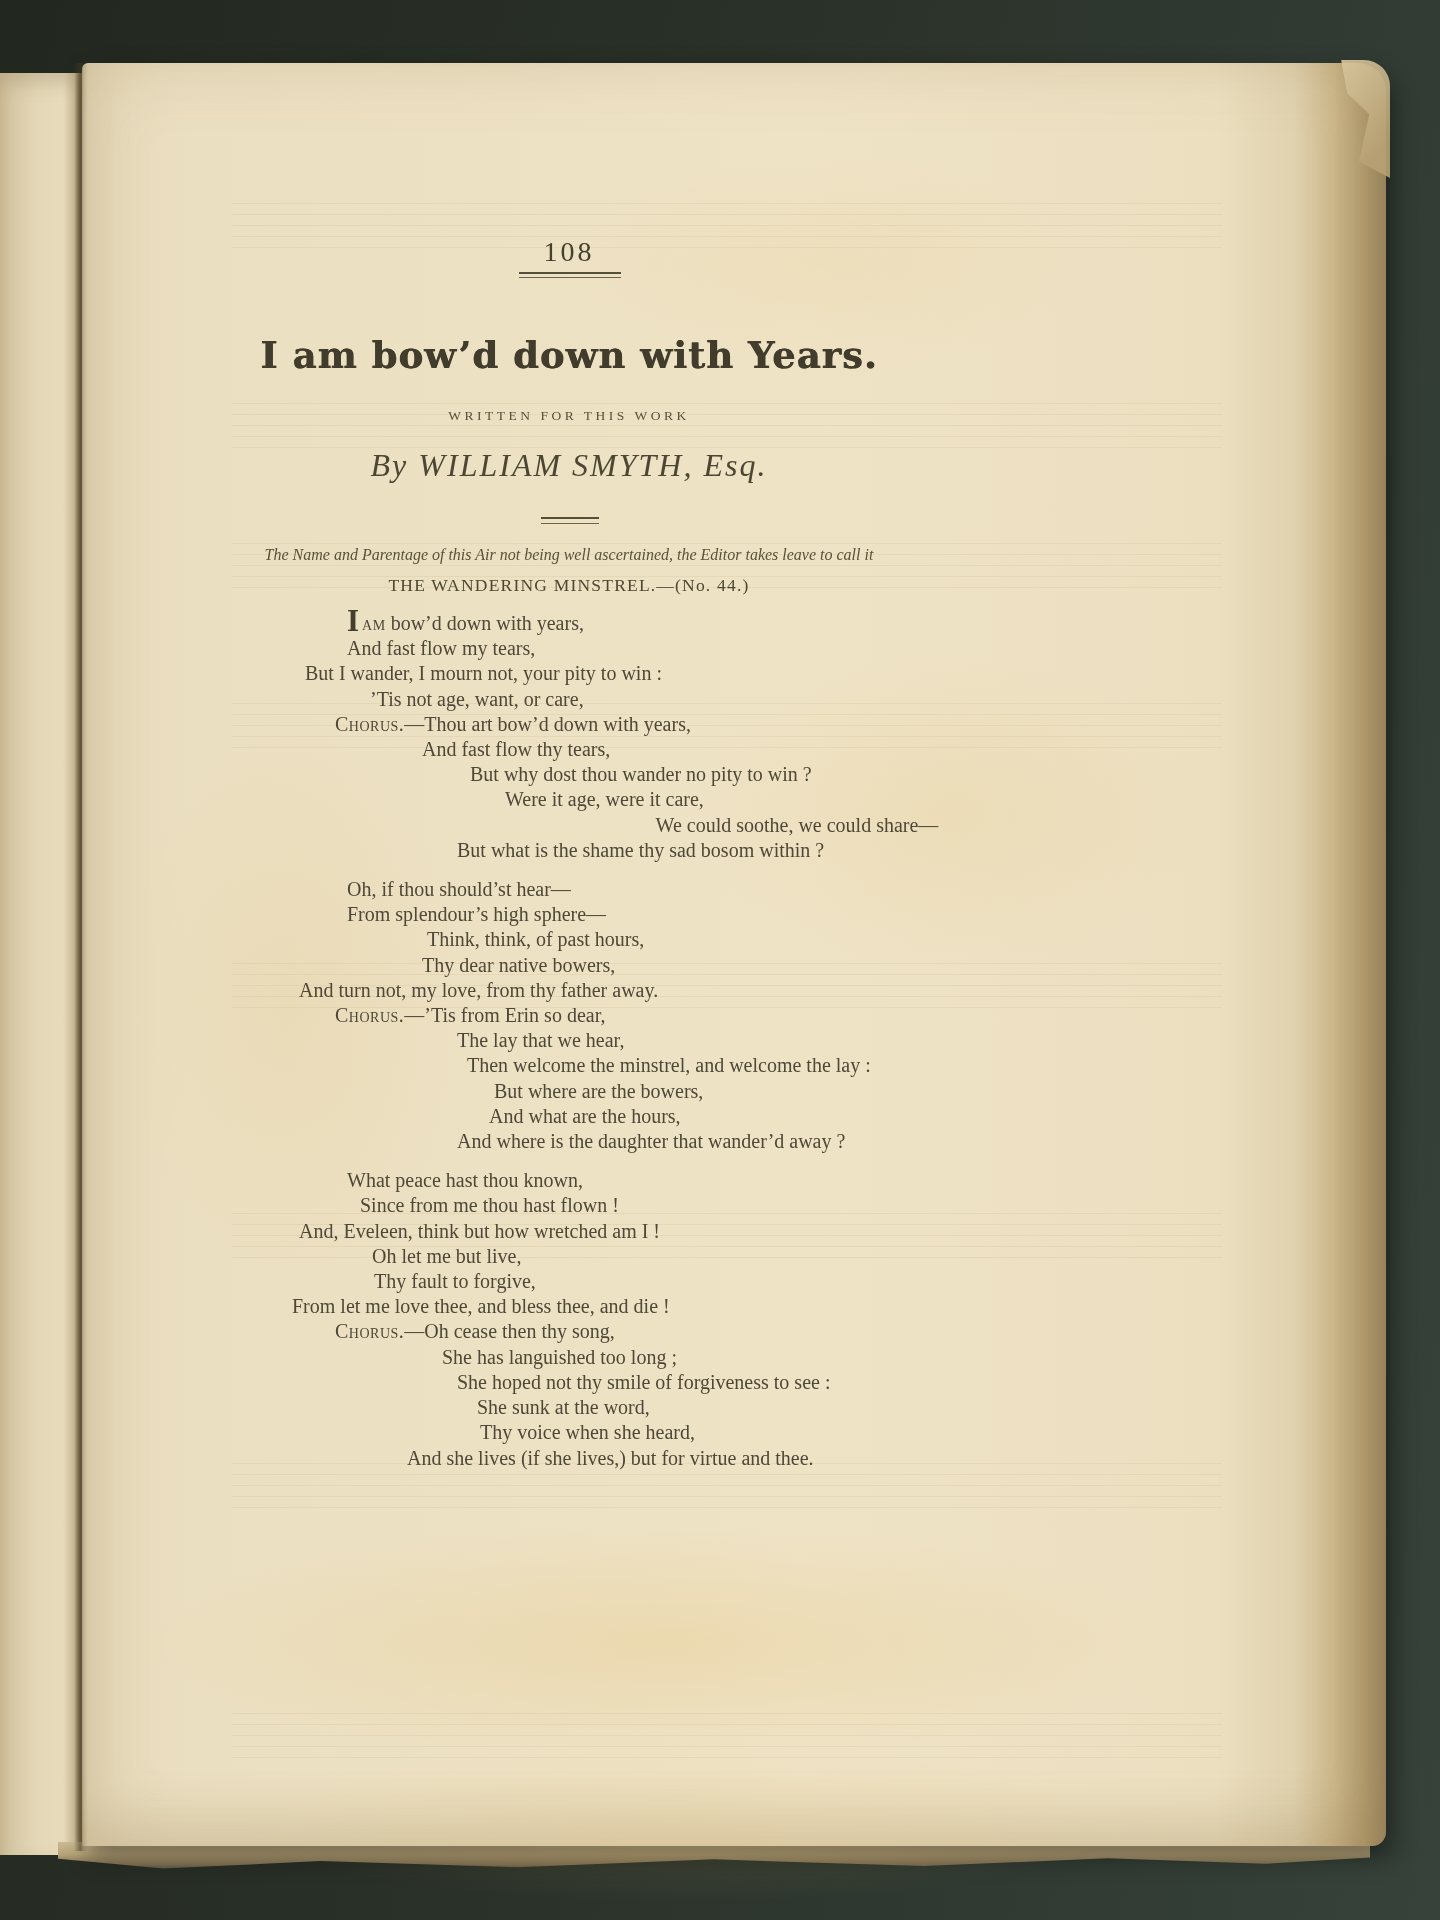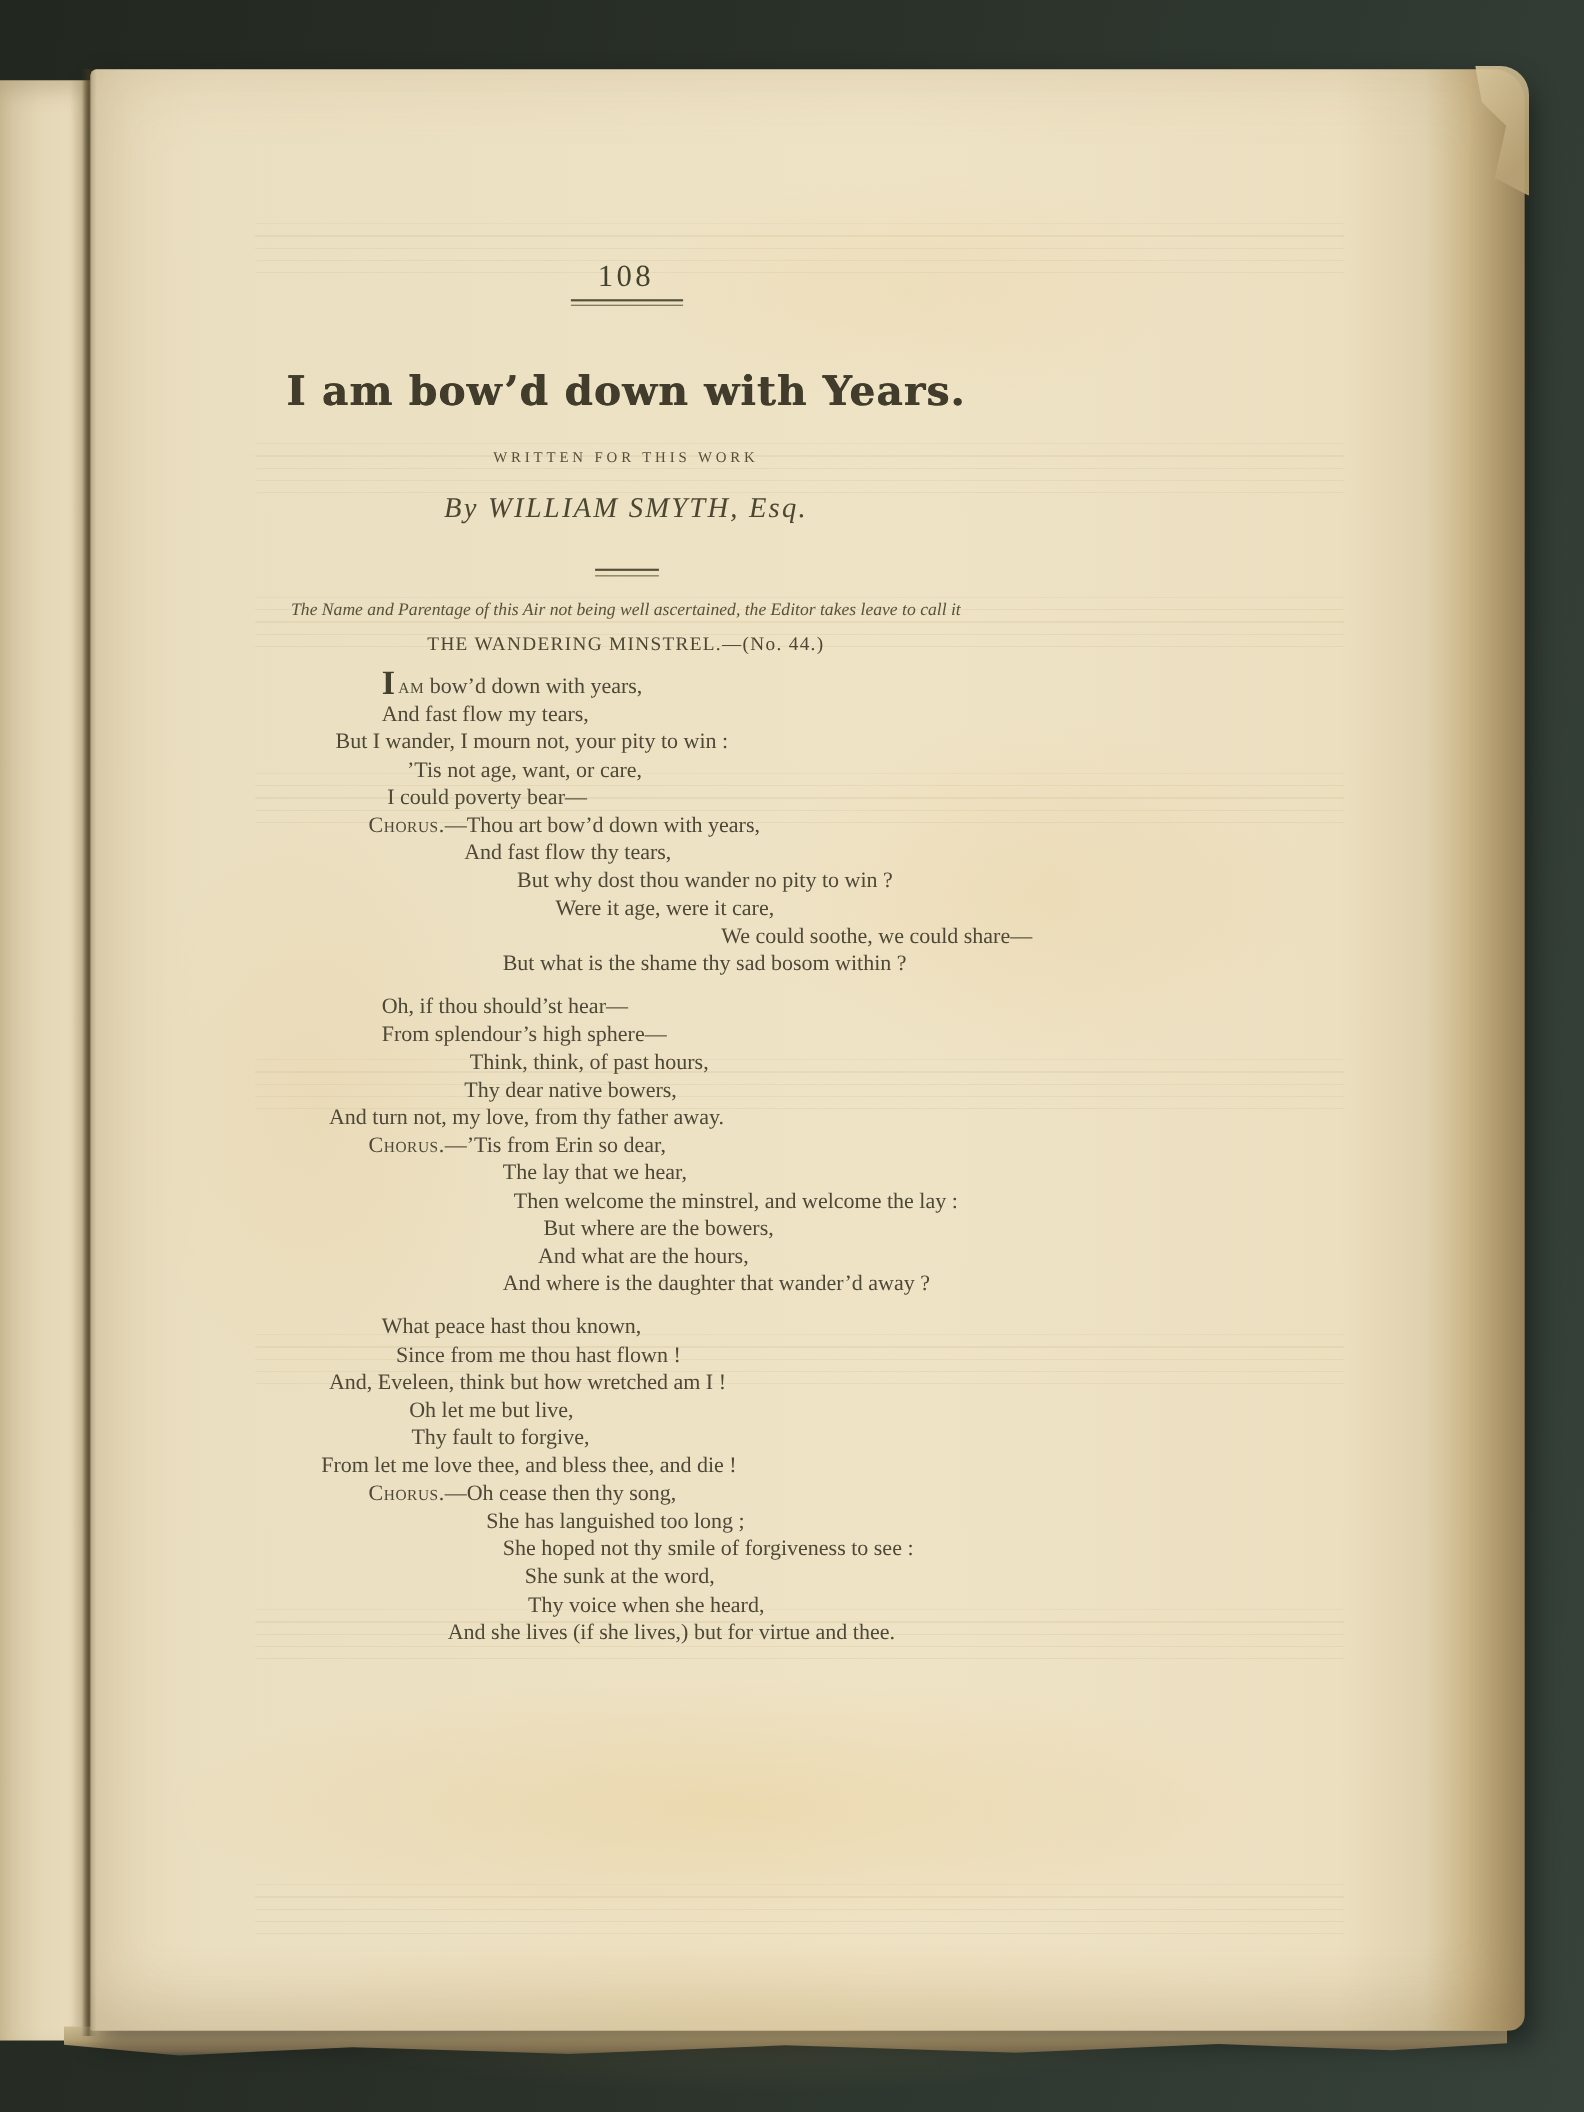--- a/index.html
+++ b/index.html
@@ -48,21 +48,21 @@
   .stain.s4{left:40px;top:660px;width:340px;height:560px;background:radial-gradient(ellipse at center,rgba(220,185,110,.12),rgba(220,185,110,0) 70%);}
   .stain.s5{left:150px;top:1680px;width:900px;height:160px;background:radial-gradient(ellipse at center,rgba(222,186,108,.15),rgba(222,186,108,0) 70%);}
   
   .centercol{position:absolute;left:0;width:974px;text-align:center;color:#4a4536;}
   .pageno{top:173px;font-size:28px;letter-spacing:3px;color:#45412f;}
   .rule-double{position:absolute;left:437px;top:209px;width:102px;height:3px;
     border-top:2.5px solid #55503c;border-bottom:1.5px solid #6b6549;}
   .main-title{top:270px;font-size:37px;font-weight:bold;letter-spacing:1px;color:#413c2b;
     font-family:"DejaVu Serif",serif;text-shadow:.6px 0 0 #413c2b;}
   .written-for{top:345px;font-size:13.5px;letter-spacing:3.5px;color:#55503a;}
-  .byline{top:384px;font-size:26px;font-style:italic;letter-spacing:2px;color:#4c4733;}
+  .byline{top:384px;font-size:32px;font-style:italic;letter-spacing:2px;color:#4c4733;}
   .divider{position:absolute;left:459px;top:454px;width:58px;height:4px;
     border-top:2.5px solid #55503c;border-bottom:1.5px solid #6b6549;}
   .editor-note{top:483px;font-size:16px;font-style:italic;color:#575239;}
   .air-title{top:512px;font-size:17.5px;letter-spacing:1.2px;color:#4c4733;}
   .poem{position:absolute;left:203px;top:547px;width:820px;font-size:20px;line-height:25.2px;color:#4d4837;}
   .stanza{margin-bottom:14px;}
   .line{white-space:nowrap;}
   .drop{font-size:31px;font-weight:bold;line-height:20px;margin-right:3px;position:relative;top:1px;color:#44402e;}
   .sc{font-variant:small-caps;letter-spacing:.5px;}
   .sc2{font-variant:small-caps;letter-spacing:.5px;}
@@ -102,21 +102,20 @@
 
   <div class="centercol editor-note">The Name and Parentage of this Air not being well ascertained, the Editor takes leave to call it</div>
   <div class="centercol air-title">THE WANDERING MINSTREL.—(No. 44.)</div>
 
   <div class="poem">
       <div class="stanza">
         <div class="line" style="margin-left: 62px;"><span class="drop">I</span><span class="sc">am</span><span> bow’d down with years,</span></div>
         <div class="line" style="margin-left: 62px;"><span>And fast flow my tears,</span></div>
         <div class="line" style="margin-left: 20px;"><span>But I wander, I mourn not, your pity to win :</span></div>
         <div class="line" style="margin-left: 85px;"><span>’Tis not age, want, or care,</span></div>
-        <div class="line" style="margin-left: 67px;"><span>I could poverty bear—</span></div>
         <div class="line" style="margin-left: 50px;"><span class="sc2">Chorus.</span><span>—Thou art bow’d down with years,</span></div>
         <div class="line" style="margin-left: 137px;"><span>And fast flow thy tears,</span></div>
         <div class="line" style="margin-left: 185px;"><span>But why dost thou wander no pity to win ?</span></div>
         <div class="line" style="margin-left: 220px;"><span>Were it age, were it care,</span></div>
         <div class="line" style="margin-left: 204px; text-align: center;"><span>We could soothe, we could share—</span></div>
         <div class="line" style="margin-left: 172px;"><span>But what is the shame thy sad bosom within ?</span></div>
       </div>
       <div class="stanza">
         <div class="line" style="margin-left: 62px;"><span>Oh, if thou should’st hear—</span></div>
         <div class="line" style="margin-left: 62px;"><span>From splendour’s high sphere—</span></div>

